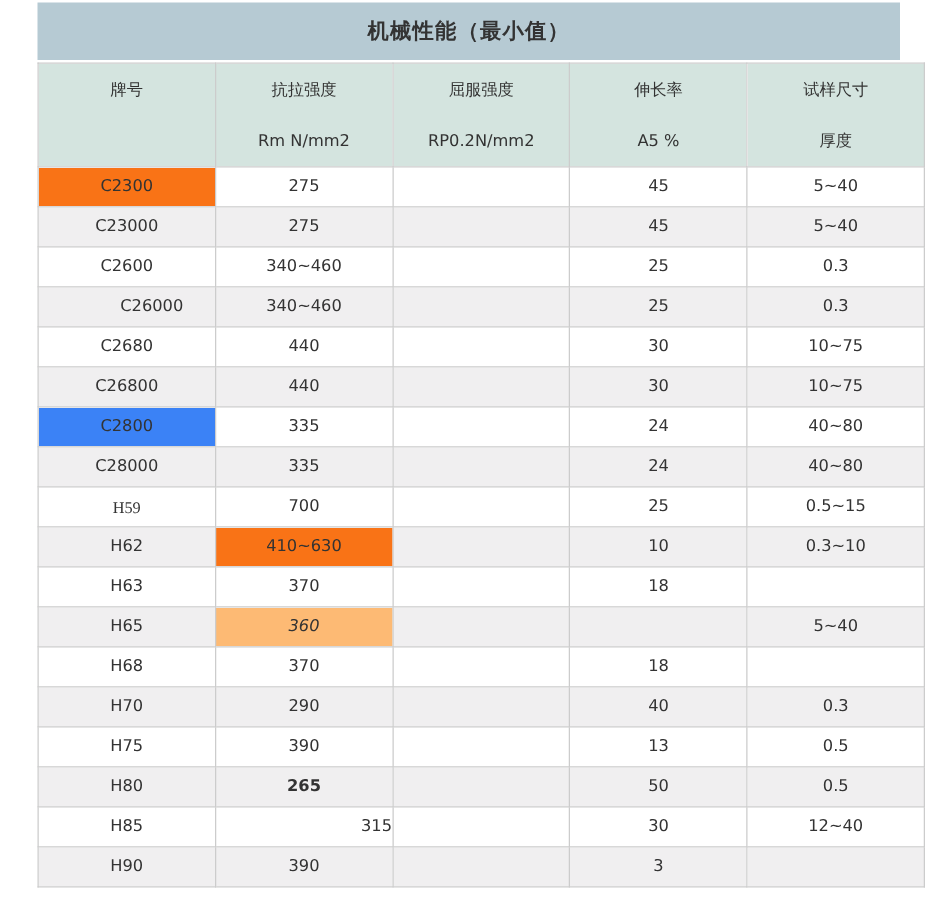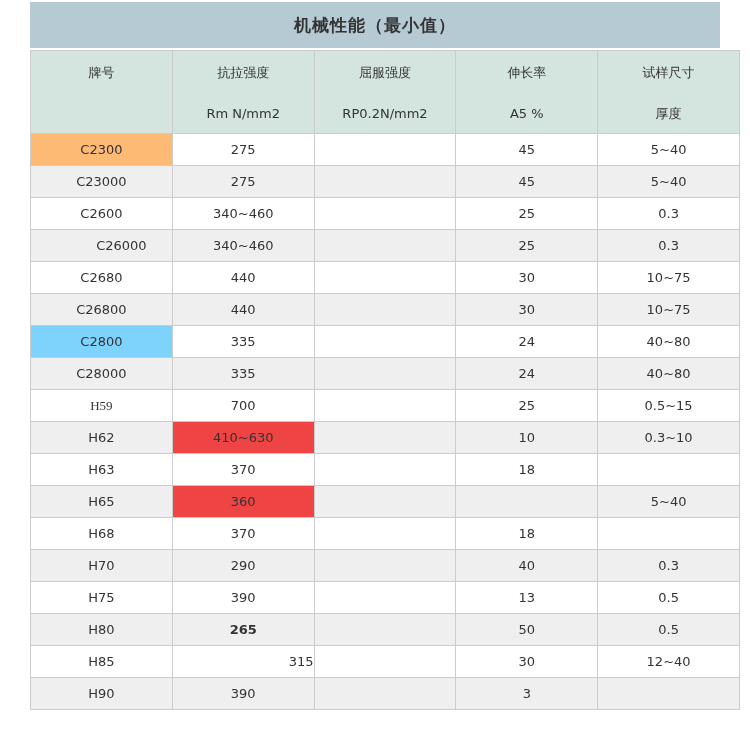--- a/index.html
+++ b/index.html
@@ -87,21 +87,21 @@
             <div class="h-line2">A5 %</div>
           </th>
           <th style="background: rgb(212, 228, 223);">
             <div class="h-line1">试样尺寸</div>
             <div class="h-line2">厚度</div>
           </th>
         </tr>
     </thead>
     <tbody id="table-body">
         <tr>
-          <td style="background: #fdba74;">C2300</td>
+          <td style="background: #f97316;">C2300</td>
           <td style="background: rgb(255, 255, 255);">275</td>
           <td style="background: rgb(255, 255, 255);"></td>
           <td style="background: rgb(255, 255, 255);">45</td>
           <td style="background: rgb(255, 255, 255);">5~40</td>
         </tr>
         <tr>
           <td style="background: rgb(240, 239, 240);">C23000</td>
           <td style="background: rgb(240, 239, 240);">275</td>
           <td style="background: rgb(240, 239, 240);"></td>
           <td style="background: rgb(240, 239, 240);">45</td>
@@ -129,21 +129,21 @@
           <td style="background: rgb(255, 255, 255);">10~75</td>
         </tr>
         <tr>
           <td style="background: rgb(240, 239, 240);">C26800</td>
           <td style="background: rgb(240, 239, 240);">440</td>
           <td style="background: rgb(240, 239, 240);"></td>
           <td style="background: rgb(240, 239, 240);">30</td>
           <td style="background: rgb(240, 239, 240);">10~75</td>
         </tr>
         <tr>
-          <td style="background: #7dd3fc;">C2800</td>
+          <td style="background: #3b82f6;">C2800</td>
           <td style="background: rgb(255, 255, 255);">335</td>
           <td style="background: rgb(255, 255, 255);"></td>
           <td style="background: rgb(255, 255, 255);">24</td>
           <td style="background: rgb(255, 255, 255);">40~80</td>
         </tr>
         <tr>
           <td style="background: rgb(240, 239, 240);">C28000</td>
           <td style="background: rgb(240, 239, 240);">335</td>
           <td style="background: rgb(240, 239, 240);"></td>
           <td style="background: rgb(240, 239, 240);">24</td>
@@ -151,35 +151,35 @@
         </tr>
         <tr>
           <td style="background: rgb(255, 255, 255); font-family: Liberation Serif, serif;">H59</td>
           <td style="background: rgb(255, 255, 255);">700</td>
           <td style="background: rgb(255, 255, 255);"></td>
           <td style="background: rgb(255, 255, 255);">25</td>
           <td style="background: rgb(255, 255, 255);">0.5~15</td>
         </tr>
         <tr>
           <td style="background: rgb(240, 239, 240);">H62</td>
-          <td style="background: #ef4444;">410~630</td>
+          <td style="background: #f97316;">410~630</td>
           <td style="background: rgb(240, 239, 240);"></td>
           <td style="background: rgb(240, 239, 240);">10</td>
           <td style="background: rgb(240, 239, 240);">0.3~10</td>
         </tr>
         <tr>
           <td style="background: rgb(255, 255, 255);">H63</td>
           <td style="background: rgb(255, 255, 255);">370</td>
           <td style="background: rgb(255, 255, 255);"></td>
           <td style="background: rgb(255, 255, 255);">18</td>
           <td style="background: rgb(255, 255, 255);"></td>
         </tr>
         <tr>
           <td style="background: rgb(240, 239, 240);">H65</td>
-          <td style="background: #ef4444;">360</td>
+          <td style="background: #fdba74; font-style: italic;">360</td>
           <td style="background: rgb(240, 239, 240);"></td>
           <td style="background: rgb(240, 239, 240);"></td>
           <td style="background: rgb(240, 239, 240);">5~40</td>
         </tr>
         <tr>
           <td style="background: rgb(255, 255, 255);">H68</td>
           <td style="background: rgb(255, 255, 255);">370</td>
           <td style="background: rgb(255, 255, 255);"></td>
           <td style="background: rgb(255, 255, 255);">18</td>
           <td style="background: rgb(255, 255, 255);"></td>

